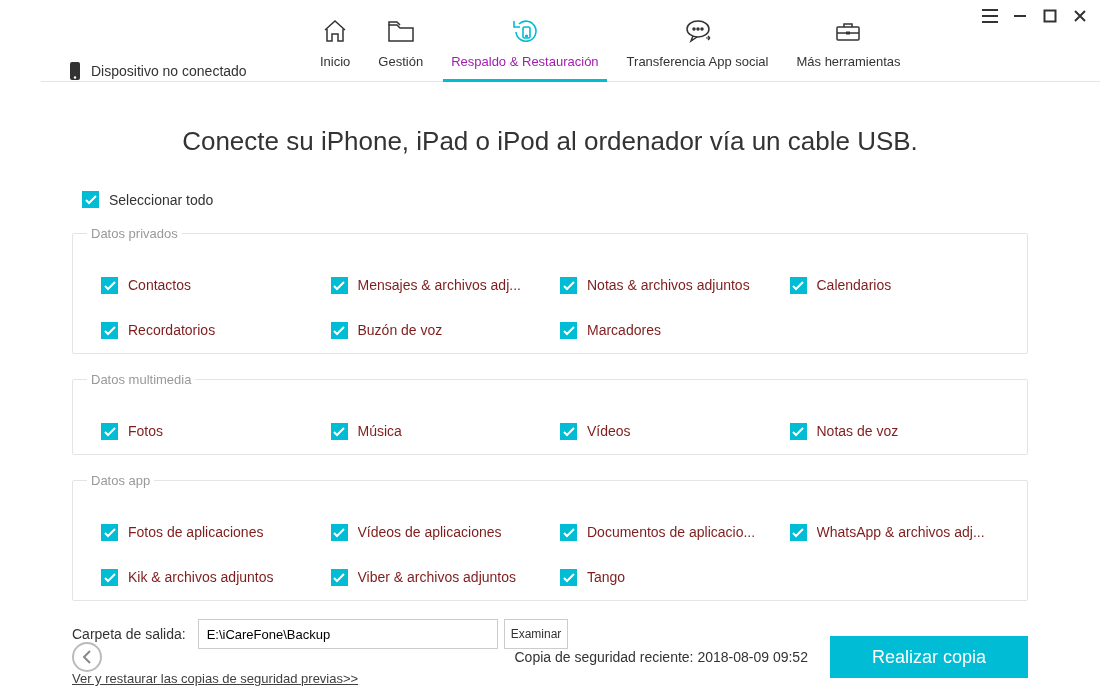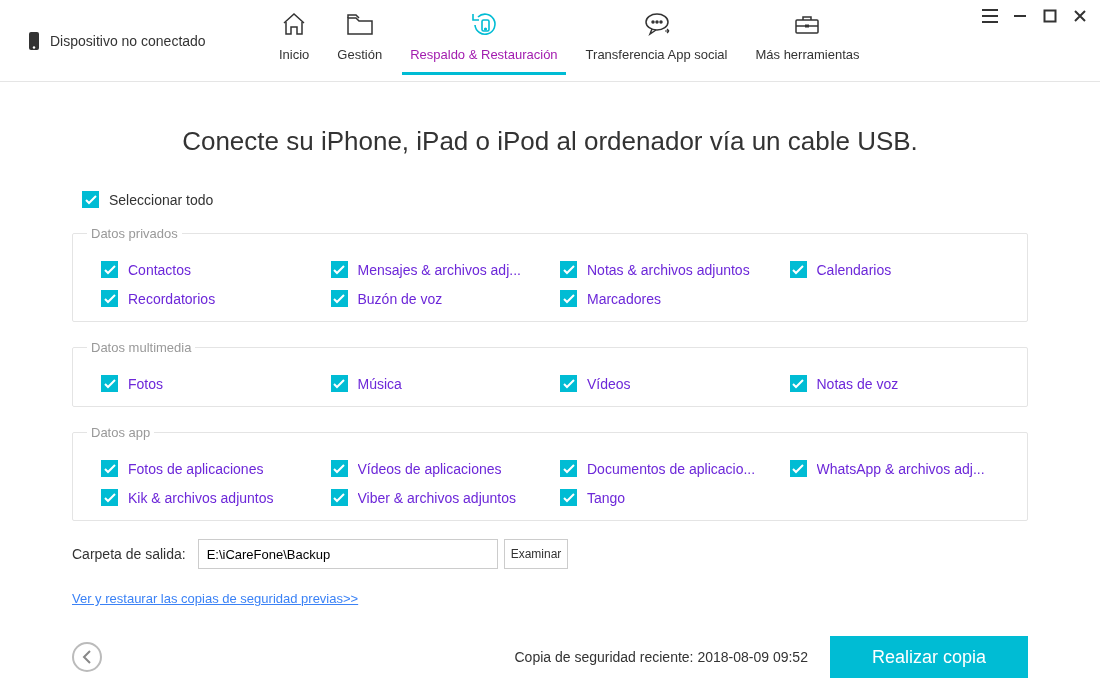--- a/index.html
+++ b/index.html
@@ -1,19 +1,19 @@
 <!DOCTYPE html>
 <html><head>
   <meta charset="utf-8">
   <style>
     * { margin:0; padding:0; box-sizing:border-box; font-family: "Segoe UI", Arial, sans-serif; }
     body { width:1100px; height:700px; background:#fff; color:#333; overflow:hidden; position:relative; }
 
     
-    .topbar { height:82px; border-bottom:1px solid #e5e5e5; display:flex; align-items:center; }
+    .topbar { height:82px; border-bottom:1px solid #e5e5e5; display:flex; align-items:flex-end;margin-left:41px; }
     .device-status { width:265px; display:flex; align-items:center; padding-left:28px; font-size:14px; color:#333; }
     .device-status svg { margin-right:10px; }
     .tabs { flex:1; display:flex; align-items:flex-end; }
     .tab { display:flex; flex-direction:column; align-items:center; justify-content:flex-end; padding:0 14px 12px; cursor:pointer; color:#333; font-size:13px; position:relative; }
     .tab:last-child{padding-right:24px;}
     .tab .icon { height:34px; display:flex; align-items:center; margin-bottom:6px; }
     .tab.active { color:#a21caf; }
     .tab.active::after { content:""; position:absolute; left:6px; right:6px; bottom:-1px; height:3px; background:#00bcd4; }
     .win-controls { position:absolute; top:6px; right:10px; display:flex; gap:10px; }
     .win-controls span { cursor:pointer; font-size:18px; line-height:1; display:inline-flex; align-items:center; justify-content:center; width:20px; height:20px; color:#333;}
@@ -21,32 +21,32 @@
 
     
     .content { padding:28px 72px 0px 72px; }
     h1 { font-weight:400; font-size:26px; text-align:center; color:#333; margin:16px 0 34px; }
     .select-all { display:flex; align-items:center; margin-bottom:18px; }
     .select-all span { font-size:14px; margin-left:10px; }
 
     fieldset.group { border:1px solid #e4e4e4; border-radius:2px; padding:14px 18px 8px; margin-bottom:18px; }
     fieldset.group legend { font-size:13px; color:#999; padding:0 4px; margin-left:-4px; }
     .row { display:flex; }
-    .cell { width:25%; display:flex; align-items:center; padding:6px 6px 6px 0; font-size:14px; color:#6d28d9; }
+    .cell { width:25%; display:flex; padding:6px 6px 6px 0; font-size:14px; color:#7f1d1d;margin-top:16px; }
     .cell span { margin-left:10px; white-space:nowrap; overflow:hidden; text-overflow:ellipsis; }
 
     .chk { width:17px; height:17px; border:1px solid #00bcd4; background:#00bcd4; display:inline-flex; align-items:center; justify-content:center; flex:none; cursor:pointer; }
     .chk svg { display:block; }
 
     .output-row { display:flex; align-items:center; margin-top:10px; }
     .output-row label { font-size:14px; margin-right:12px; }
     .output-row input[type=text] { width:300px; height:30px; border:1px solid #ccc; padding:8px 8px; font-size:13px; }
     .output-row button.browse { height:30px; border:1px solid #ccc; background:#fff; font-size:12px; padding:0 6px; margin-left:6px; cursor:pointer; color:#333;}
 
-    .restore-link { display:inline-block; margin-top:22px; color:#3b82f6; font-size:13px; text-decoration:underline; cursor:pointer; }
+    .restore-link { display:inline-block; margin-top:22px; color:#404040; font-size:13px; text-decoration:underline; cursor:pointer; }
 
     .footer { position:absolute; left:72px; right:72px; bottom:22px; display:flex; align-items:center; }
     .back-btn { width:30px; height:30px; border:2px solid #bbb; border-radius:50%; display:flex; align-items:center; justify-content:center; cursor:pointer; color:#888; }
     .footer .spacer { flex:1; }
     .last-backup { font-size:14px; color:#333; margin-right:22px; }
     .primary-btn { background:#00bcd4; color:#fff; border:none; height:42px; padding:0 42px; font-size:18px; cursor:pointer; }
   </style>
 </head>
 <body>
 

